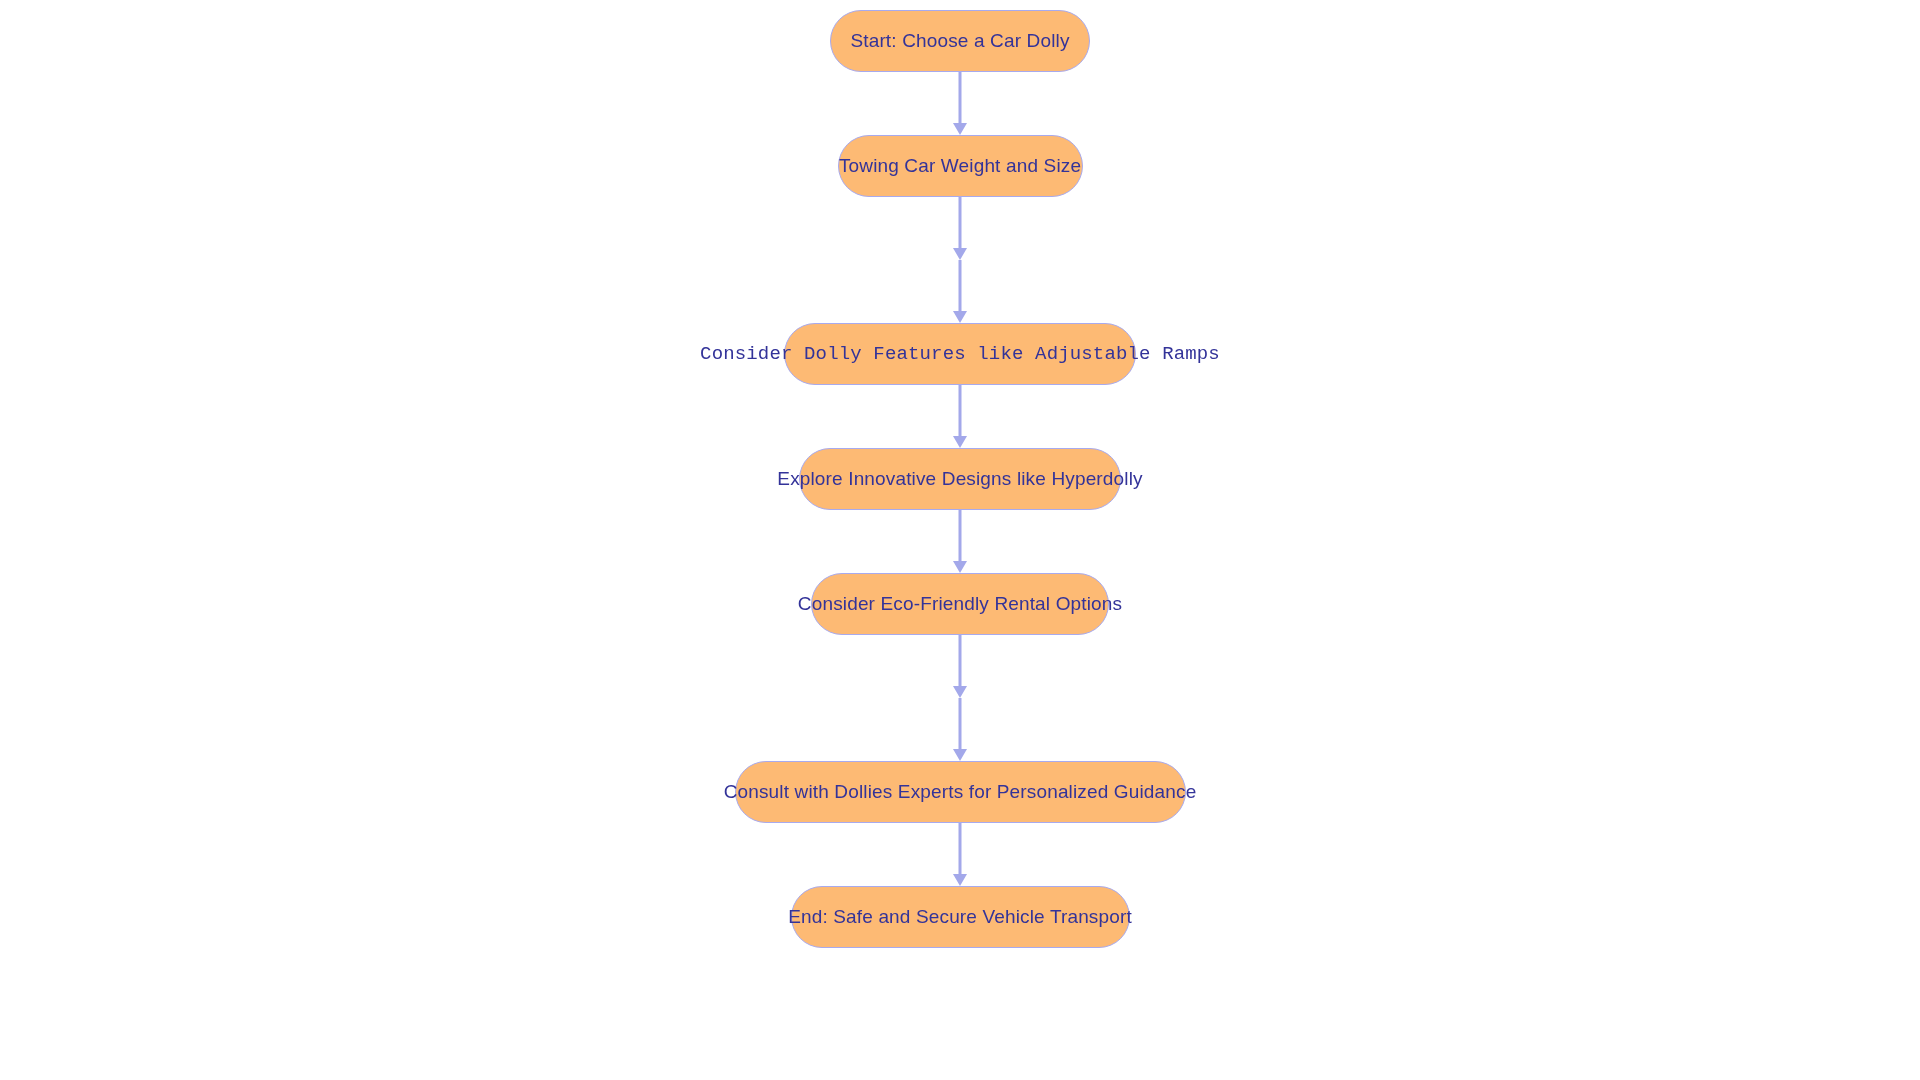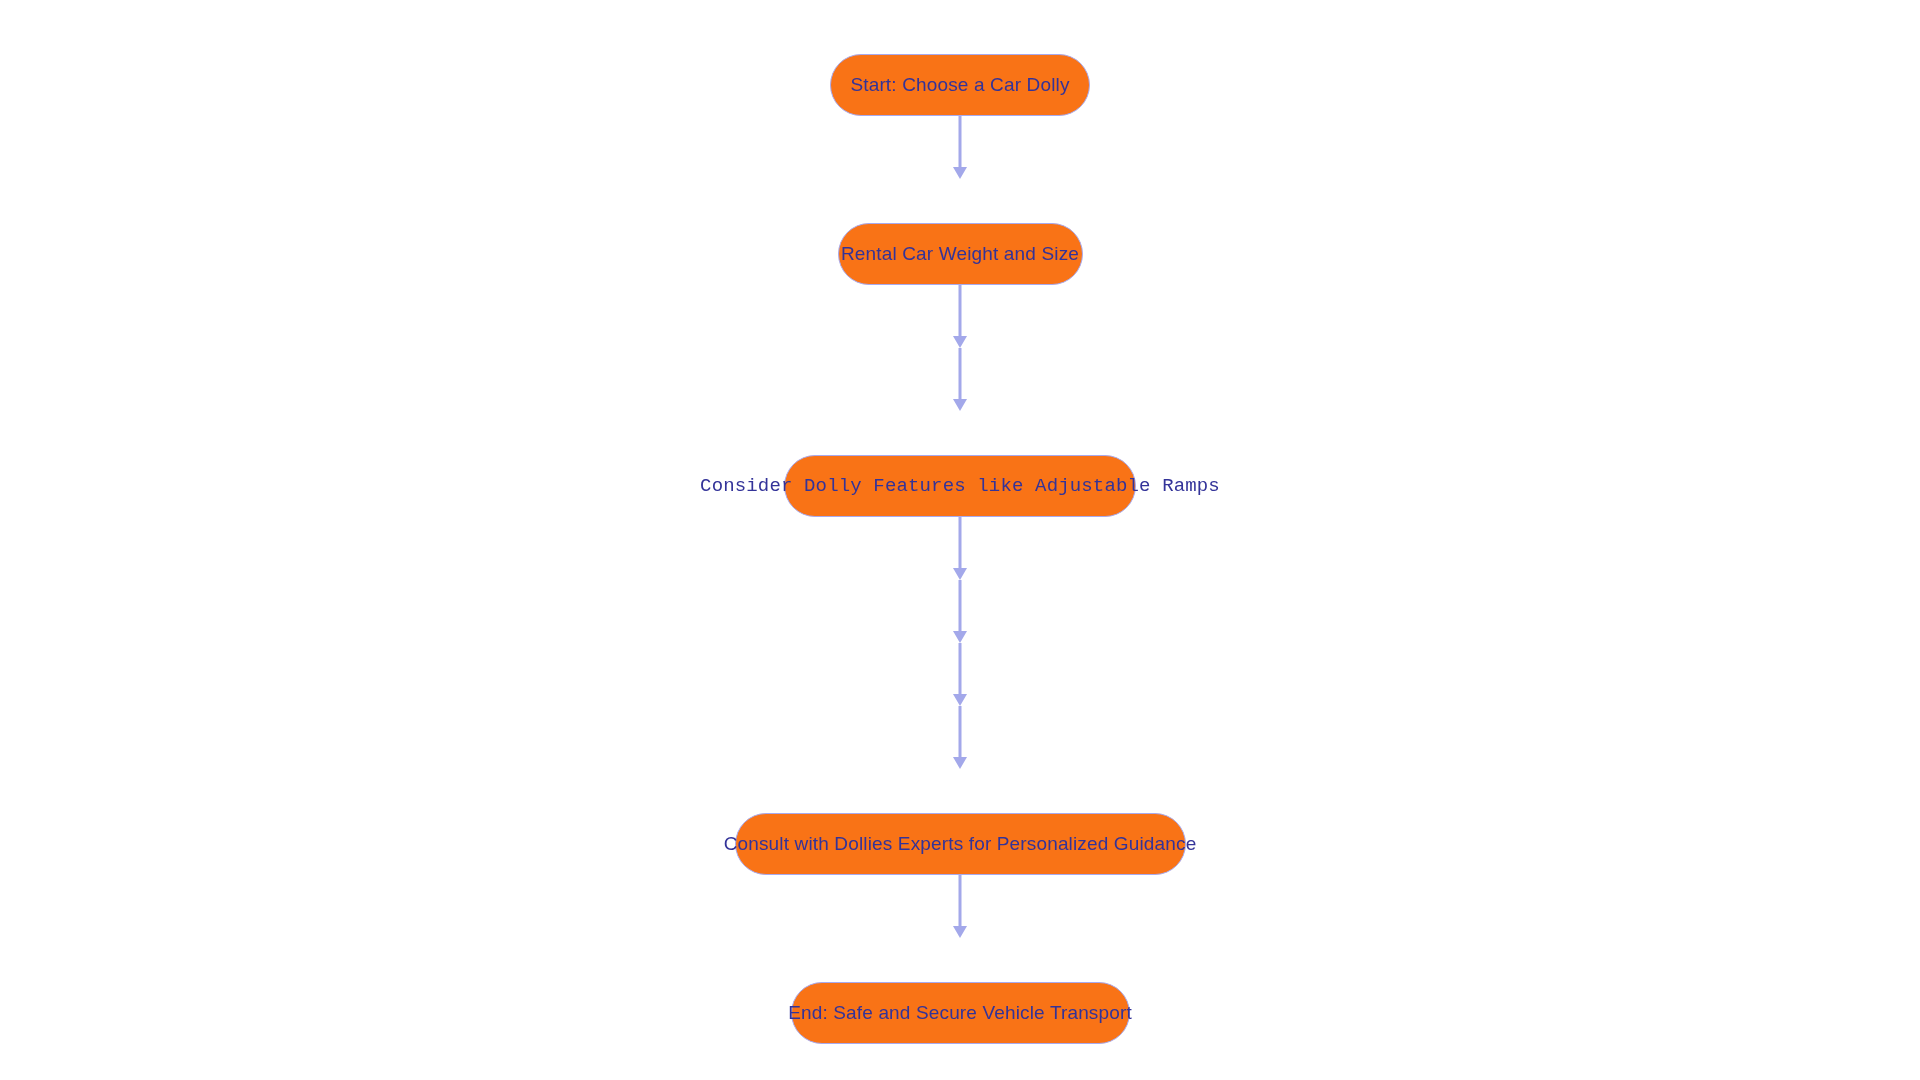--- a/index.html
+++ b/index.html
@@ -31,32 +31,31 @@
     display: flex;
     flex-direction: column;
     align-items: center;
   }
 
   
   .node {
     box-sizing: border-box;
     height: 62px;
     border-radius: 31px;
-    background: #f97316;
+    background: #fdba74;
     border: 1.4px solid #a8aaee;
     color: #333399;
     font-size: 19px;
     letter-spacing: 0.15px;
     display: flex;
     align-items: center;
     justify-content: center;
     white-space: nowrap;
     padding: 0 26px;
     user-select: none;
-    margin-top: 44px;
   }
 
   
   .connector {
     position: relative;
     width: 14px;
     height: 63px;
     display: flex;
     justify-content: center;
   }
@@ -86,42 +85,44 @@
 
 <div id="flowchart-canvas">
   <div class="flow-column" style="top:10px;">
 
     <div class="node" style="width:260px;">Start: Choose a Car Dolly</div>
     <div class="connector">
       <div class="conn-line"></div>
       <div class="conn-arrow"></div>
     </div>
 
-    <div class="node" style="width:245px;">Rental Car Weight and Size</div>
+    <div class="node" style="width:245px;">Towing Car Weight and Size</div>
     <div class="connector">
       <div class="conn-line"></div>
       <div class="conn-arrow"></div>
     </div>
 
     <div class="connector">
       <div class="conn-line"></div>
       <div class="conn-arrow"></div>
     </div>
 
     <div class="node" style="width:352px;font-family:Liberation Mono, monospace;">Consider Dolly Features like Adjustable Ramps</div>
     <div class="connector">
       <div class="conn-line"></div>
       <div class="conn-arrow"></div>
     </div>
 
+    <div class="node" style="width:322px;">Explore Innovative Designs like Hyperdolly</div>
     <div class="connector">
       <div class="conn-line"></div>
       <div class="conn-arrow"></div>
     </div>
 
+    <div class="node" style="width:298px;">Consider Eco-Friendly Rental Options</div>
     <div class="connector">
       <div class="conn-line"></div>
       <div class="conn-arrow"></div>
     </div>
 
     <div class="connector">
       <div class="conn-line"></div>
       <div class="conn-arrow"></div>
     </div>
 

